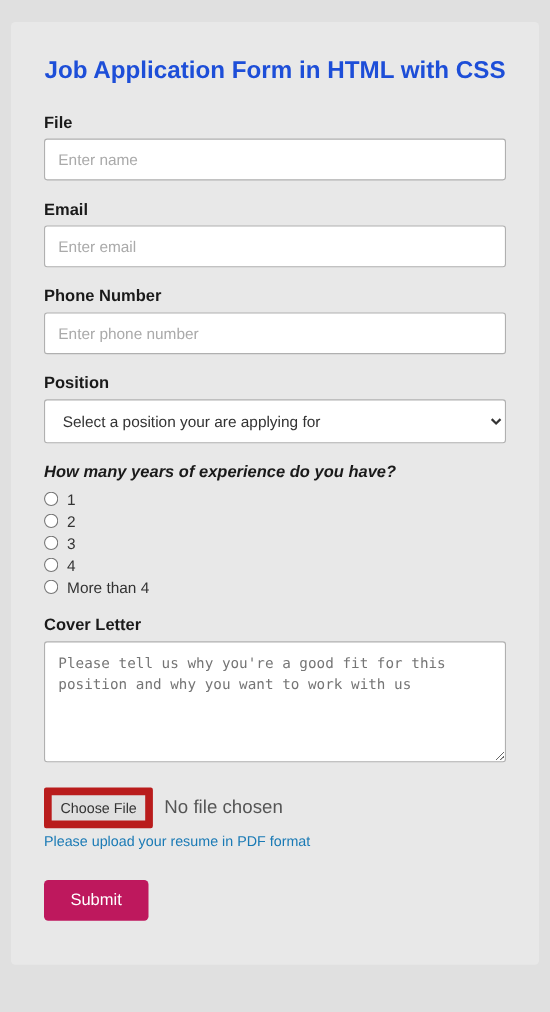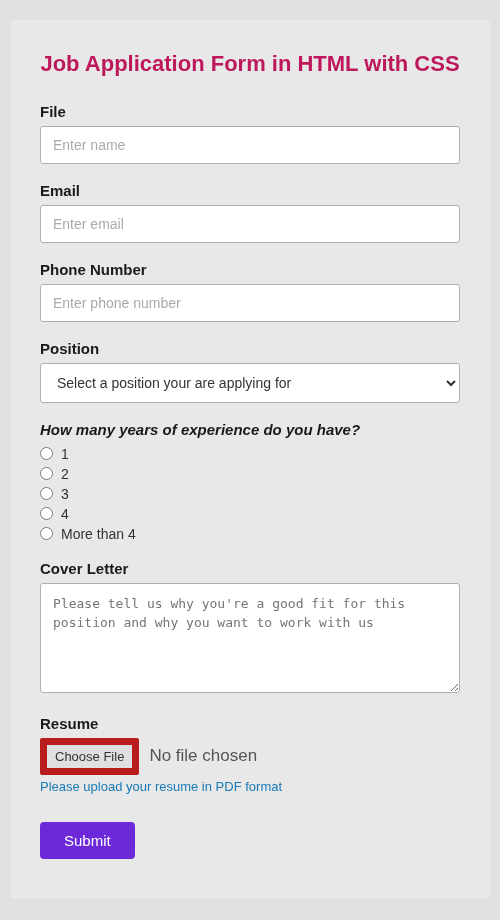--- a/index.html
+++ b/index.html
@@ -22,21 +22,21 @@
       background-color: #e8e8e8;
       width: 480px;
       padding: 30px 30px 40px 30px;
       border-radius: 4px;
     }
 
     .form-title {
       text-align: center;
       font-size: 22px;
       font-weight: bold;
-      color: #be185d;
+      color: #1d4ed8;
       margin-bottom: 24px;
       line-height: 1.3;
     }
 
     .form-group {
       margin-bottom: 18px;
     }
 
     label {
       display: block;
@@ -141,21 +141,21 @@
     }
 
     .file-hint {
       display: block;
       font-size: 13px;
       color: #1a7ab5;
       margin-top: 4px;
     }
 
     .submit-btn {
-      background-color: #6d28d9;
+      background-color: #be185d;
       color: #ffffff;
       border: none;
       padding: 10px 24px;
       font-size: 15px;
       border-radius: 4px;
       cursor: pointer;
       margin-top: 10px;
     }
   </style>
 </head>
@@ -215,21 +215,20 @@
       <span>More than 4</span>
     </div>
   </div>
 
   <div class="form-group">
     <label>Cover Letter</label>
     <textarea placeholder="Please tell us why you're a good fit for this position and why you want to work with us" style=""></textarea>
   </div>
 
   <div class="resume-group">
-    <span class="resume-label">Resume</span>
     <div class="file-input-wrapper">
       <button class="choose-file-btn">Choose File</button>
       <span class="no-file-text">No file chosen</span>
     </div>
     <span class="file-hint">Please upload your resume in PDF format</span>
   </div>
 
   <button class="submit-btn">Submit</button>
 </div>
 

